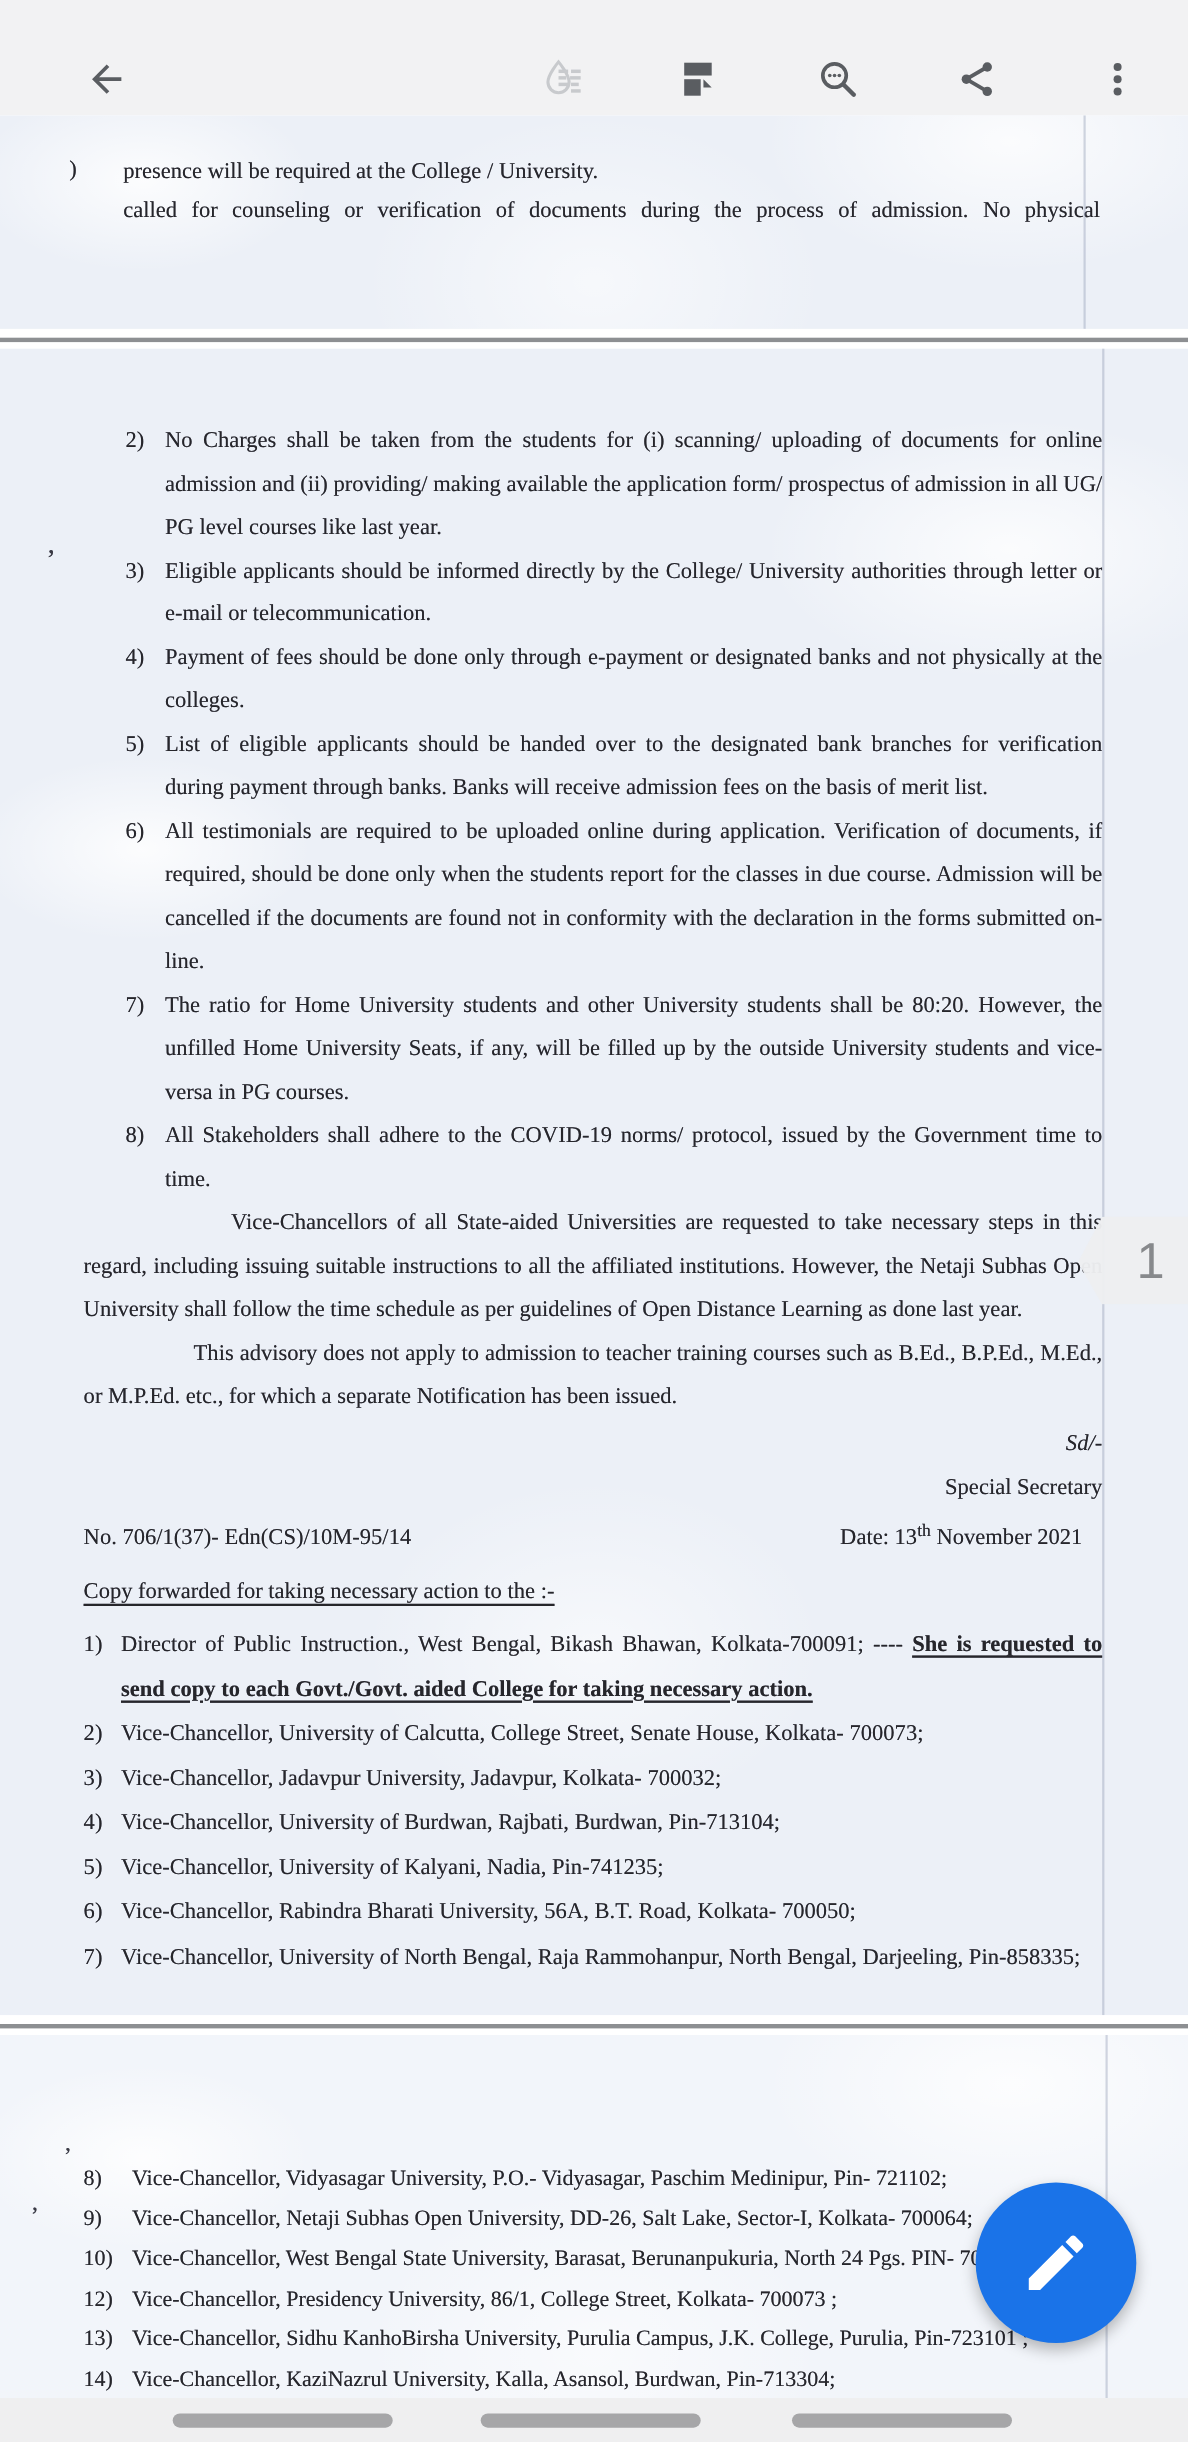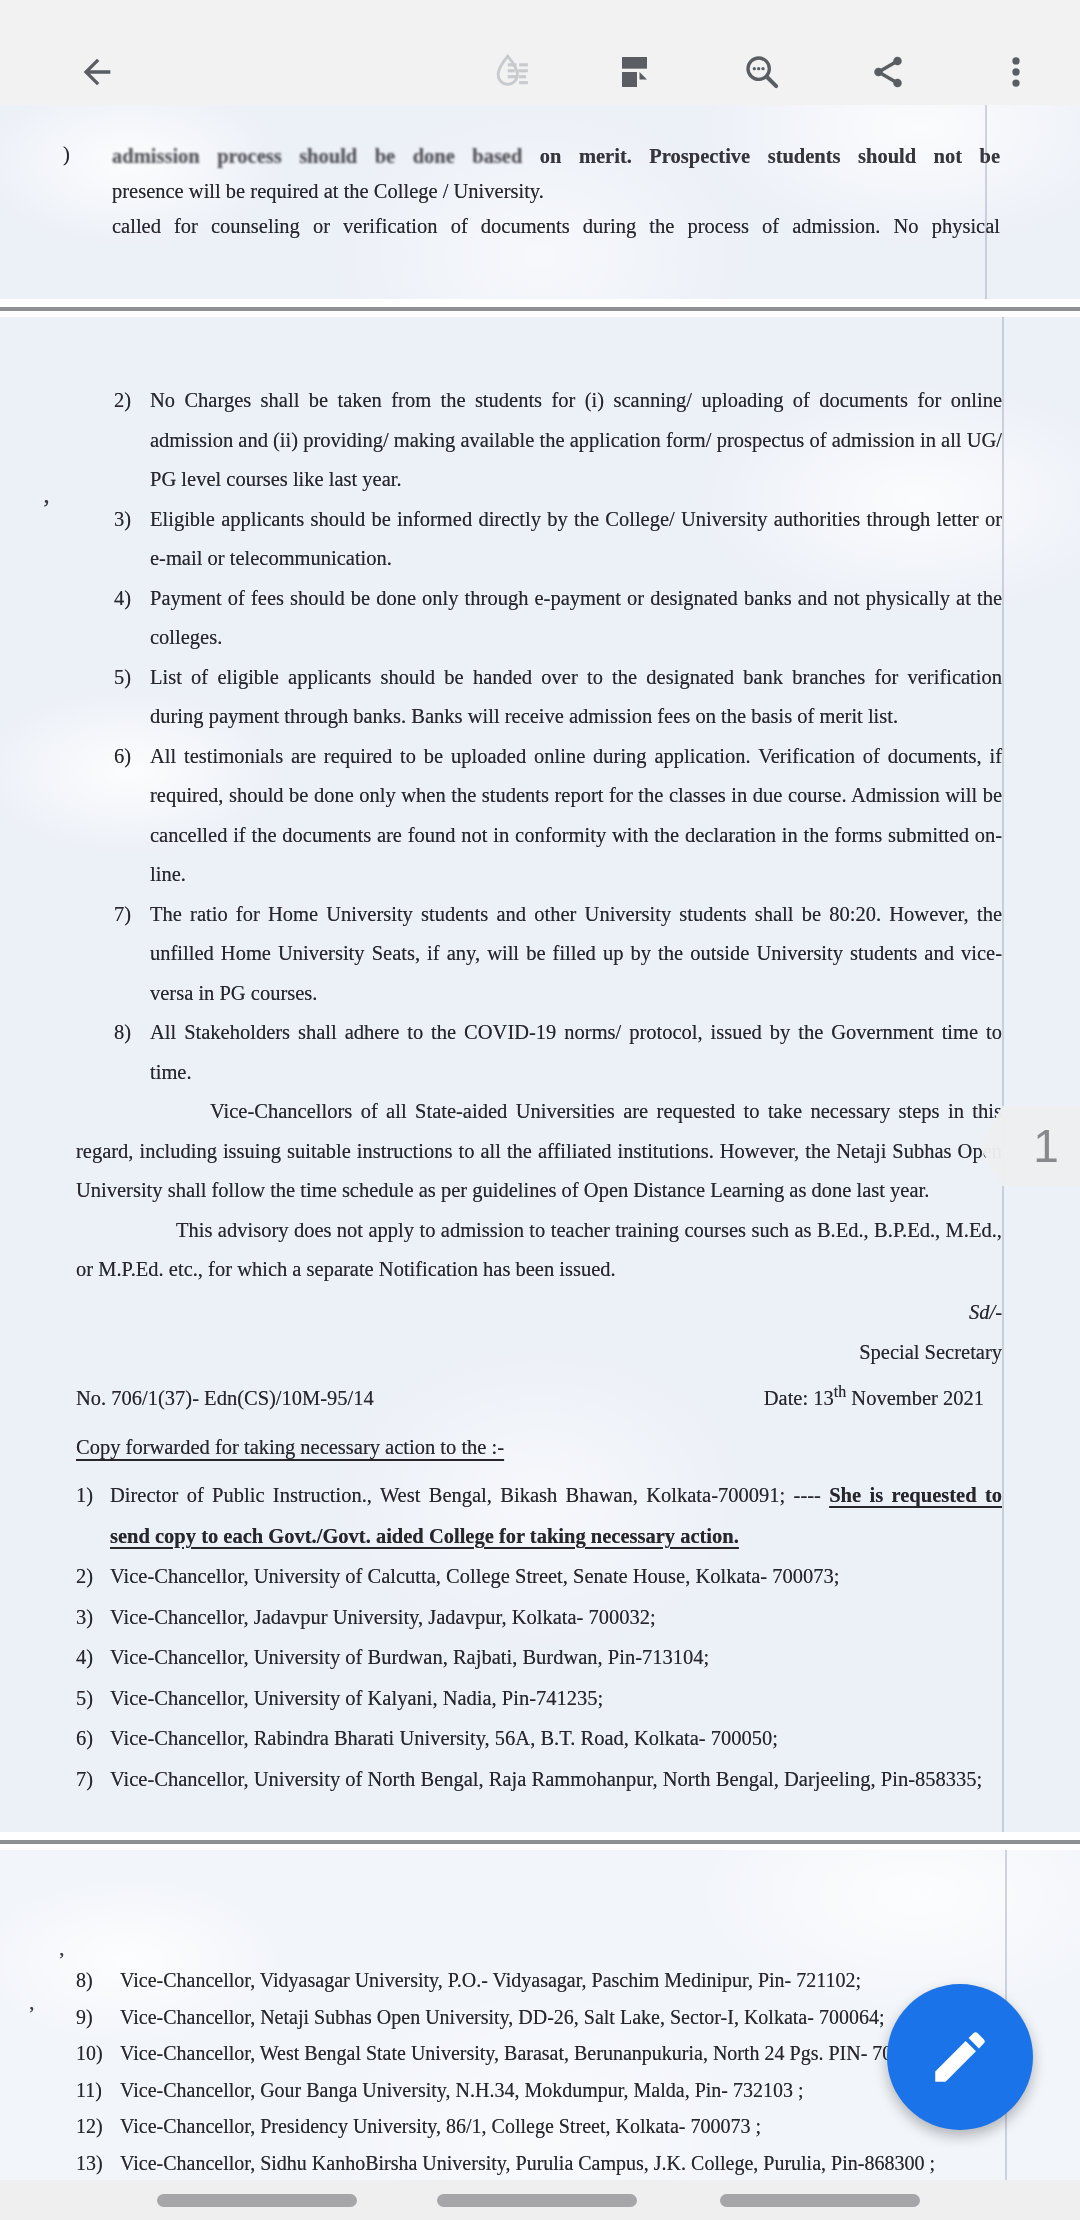--- a/index.html
+++ b/index.html
@@ -121,21 +121,20 @@
     </svg>
   </div>
 </div>
 
 <div class="viewport">
 
   <div class="page doc" style="top:0;height:194px;">
     <div class="scan-edge" style="left:985px;"></div>
     <span class="frag">)</span>
     <div class="p1-inner">
-      <div class="p1-line garbled"><span class="heavy">admission process should be done based</span><span> on merit. Prospective students should not be</span></div>
       <div class="p1-line last">presence will be required at the College / University.</div>
       <div class="p1-line">called for counseling or verification of documents during the process of admission. No physical</div>
     </div>
   </div>
 
   <div class="sep" style="top:194px;height:18px;">
     <div class="rule"></div>
   </div>
 
   <div class="page doc" style="top:212px;height:1515px;">
@@ -248,33 +247,29 @@
         <div class="li nowrap">
           <span class="num">9)</span>
           <span class="txt">Vice-Chancellor, Netaji Subhas Open University, DD-26, Salt Lake, Sector-I, Kolkata- 700064;</span>
         </div>
 
         <div class="li nowrap">
           <span class="num">10)</span>
           <span class="txt">Vice-Chancellor, West Bengal State University, Barasat, Berunanpukuria, North 24 Pgs. PIN- 700126;</span>
         </div>
 
-        <div class="li nowrap">
-          <span class="num">11)</span>
-          <span class="txt">Vice-Chancellor, Gour Banga University, N.H.34, Mokdumpur, Malda, Pin- 732103 ;</span>
-        </div>
 
         <div class="li nowrap">
           <span class="num">12)</span>
           <span class="txt">Vice-Chancellor, Presidency University, 86/1, College Street, Kolkata- 700073 ;</span>
         </div>
 
         <div class="li nowrap">
           <span class="num">13)</span>
-          <span class="txt">Vice-Chancellor, Sidhu KanhoBirsha University, Purulia Campus, J.K. College, Purulia, Pin-868300 ;</span>
+          <span class="txt">Vice-Chancellor, Sidhu KanhoBirsha University, Purulia Campus, J.K. College, Purulia, Pin-723101 ;</span>
         </div>
 
         <div class="li nowrap">
           <span class="num">14)</span>
           <span class="txt">Vice-Chancellor, KaziNazrul University, Kalla, Asansol, Burdwan, Pin-713304;</span>
         </div>
       </div>
   </div>
 </div>
 

